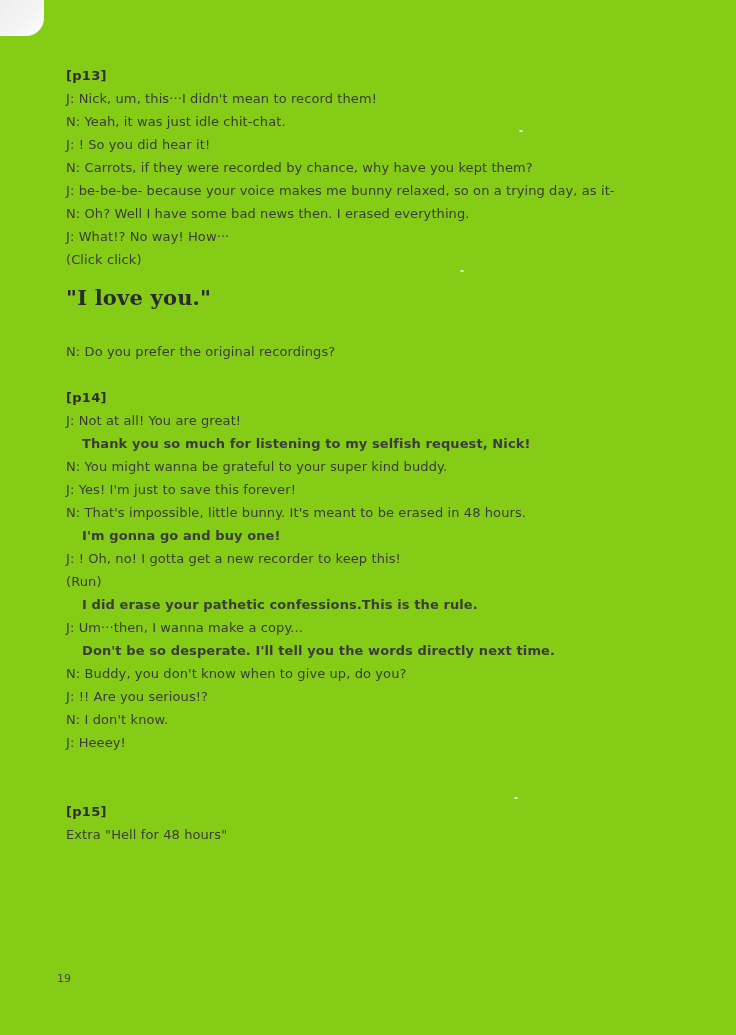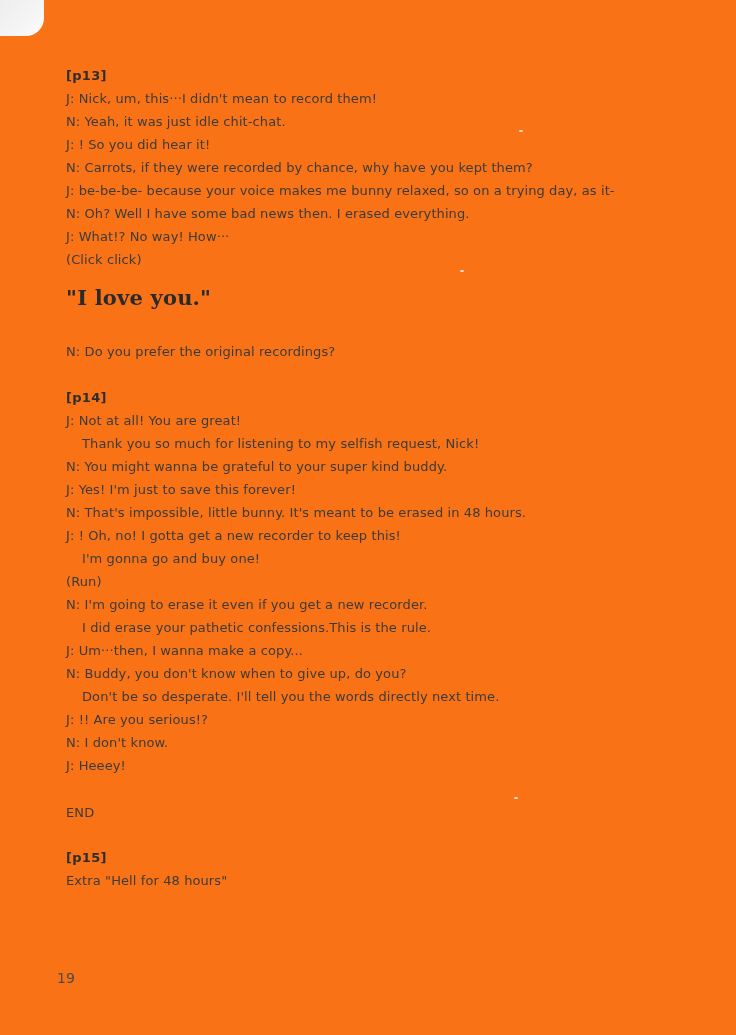--- a/index.html
+++ b/index.html
@@ -4,21 +4,21 @@
 <style>
   html, body {
     margin: 0;
     padding: 0;
     background: #ffffff;
   }
   .page {
     position: relative;
     width: 736px;
     height: 1035px;
-    background: #f97316;
+    background: #84cc16;
     overflow: hidden;
     font-family: "DejaVu Sans", "Liberation Sans", sans-serif;
     color: #3b3b3b;
   }
   .corner-artifact {
     position: absolute;
     left: 0;
     top: 0;
     width: 44px;
     height: 36px;
@@ -47,29 +47,30 @@
     font-family: "DejaVu Serif", "Liberation Serif", serif;
     font-weight: bold;
     font-size: 21px;
     height: 28px;
     line-height: 28px;
     color: #2a2a2a;
     letter-spacing: 0.2px;
   }
   .line-indent {
     padding-left: 16px;
+    font-weight: bold;
   }
   .spacer {
     height: 23px;
   }
   .page-number {
     position: absolute;
     left: 57px;
     top: 971px;
-    font-size: 14px;
+    font-size: 11px;
     line-height: 15px;
     color: #4a4a4a;
   }
   .speck {
     position: absolute;
     background: #e7e7e7;
     border-radius: 50%;
   }
   .speck-1 { left: 519px; top: 130px; width: 4px; height: 2px; }
   .speck-2 { left: 460px; top: 270px; width: 4px; height: 2px; }
@@ -97,31 +98,29 @@
       <div class="blk heading">"I love you."</div>
       <div class="blk spacer" style="height: 28px;"></div>
       <div class="blk line">N: Do you prefer the original recordings?</div>
       <div class="blk spacer" style="height: 23px;"></div>
       <div class="blk pagehead">[p14]</div>
       <div class="blk line">J: Not at all! You are great!</div>
       <div class="blk line-indent">Thank you so much for listening to my selfish request, Nick!</div>
       <div class="blk line">N: You might wanna be grateful to your super kind buddy.</div>
       <div class="blk line">J: Yes! I'm just to save this forever!</div>
       <div class="blk line">N: That's impossible, little bunny. It's meant to be erased in 48 hours.</div>
+      <div class="blk line-indent">I'm gonna go and buy one!</div>
       <div class="blk line">J: ! Oh, no! I gotta get a new recorder to keep this!</div>
-      <div class="blk line-indent">I'm gonna go and buy one!</div>
       <div class="blk line">(Run)</div>
-      <div class="blk line">N: I'm going to erase it even if you get a new recorder.</div>
       <div class="blk line-indent">I did erase your pathetic confessions.This is the rule.</div>
       <div class="blk line">J: Um···then, I wanna make a copy...</div>
+      <div class="blk line-indent">Don't be so desperate. I'll tell you the words directly next time.</div>
       <div class="blk line">N: Buddy, you don't know when to give up, do you?</div>
-      <div class="blk line-indent">Don't be so desperate. I'll tell you the words directly next time.</div>
       <div class="blk line">J: !! Are you serious!?</div>
       <div class="blk line">N: I don't know.</div>
       <div class="blk line">J: Heeey!</div>
       <div class="blk spacer" style="height: 24px;"></div>
-      <div class="blk line">END</div>
       <div class="blk spacer" style="height: 22px;"></div>
       <div class="blk pagehead">[p15]</div>
       <div class="blk line">Extra "Hell for 48 hours"</div>
     </div>
   <div class="page-number">19</div>
 </div>
 
 </body></html>

